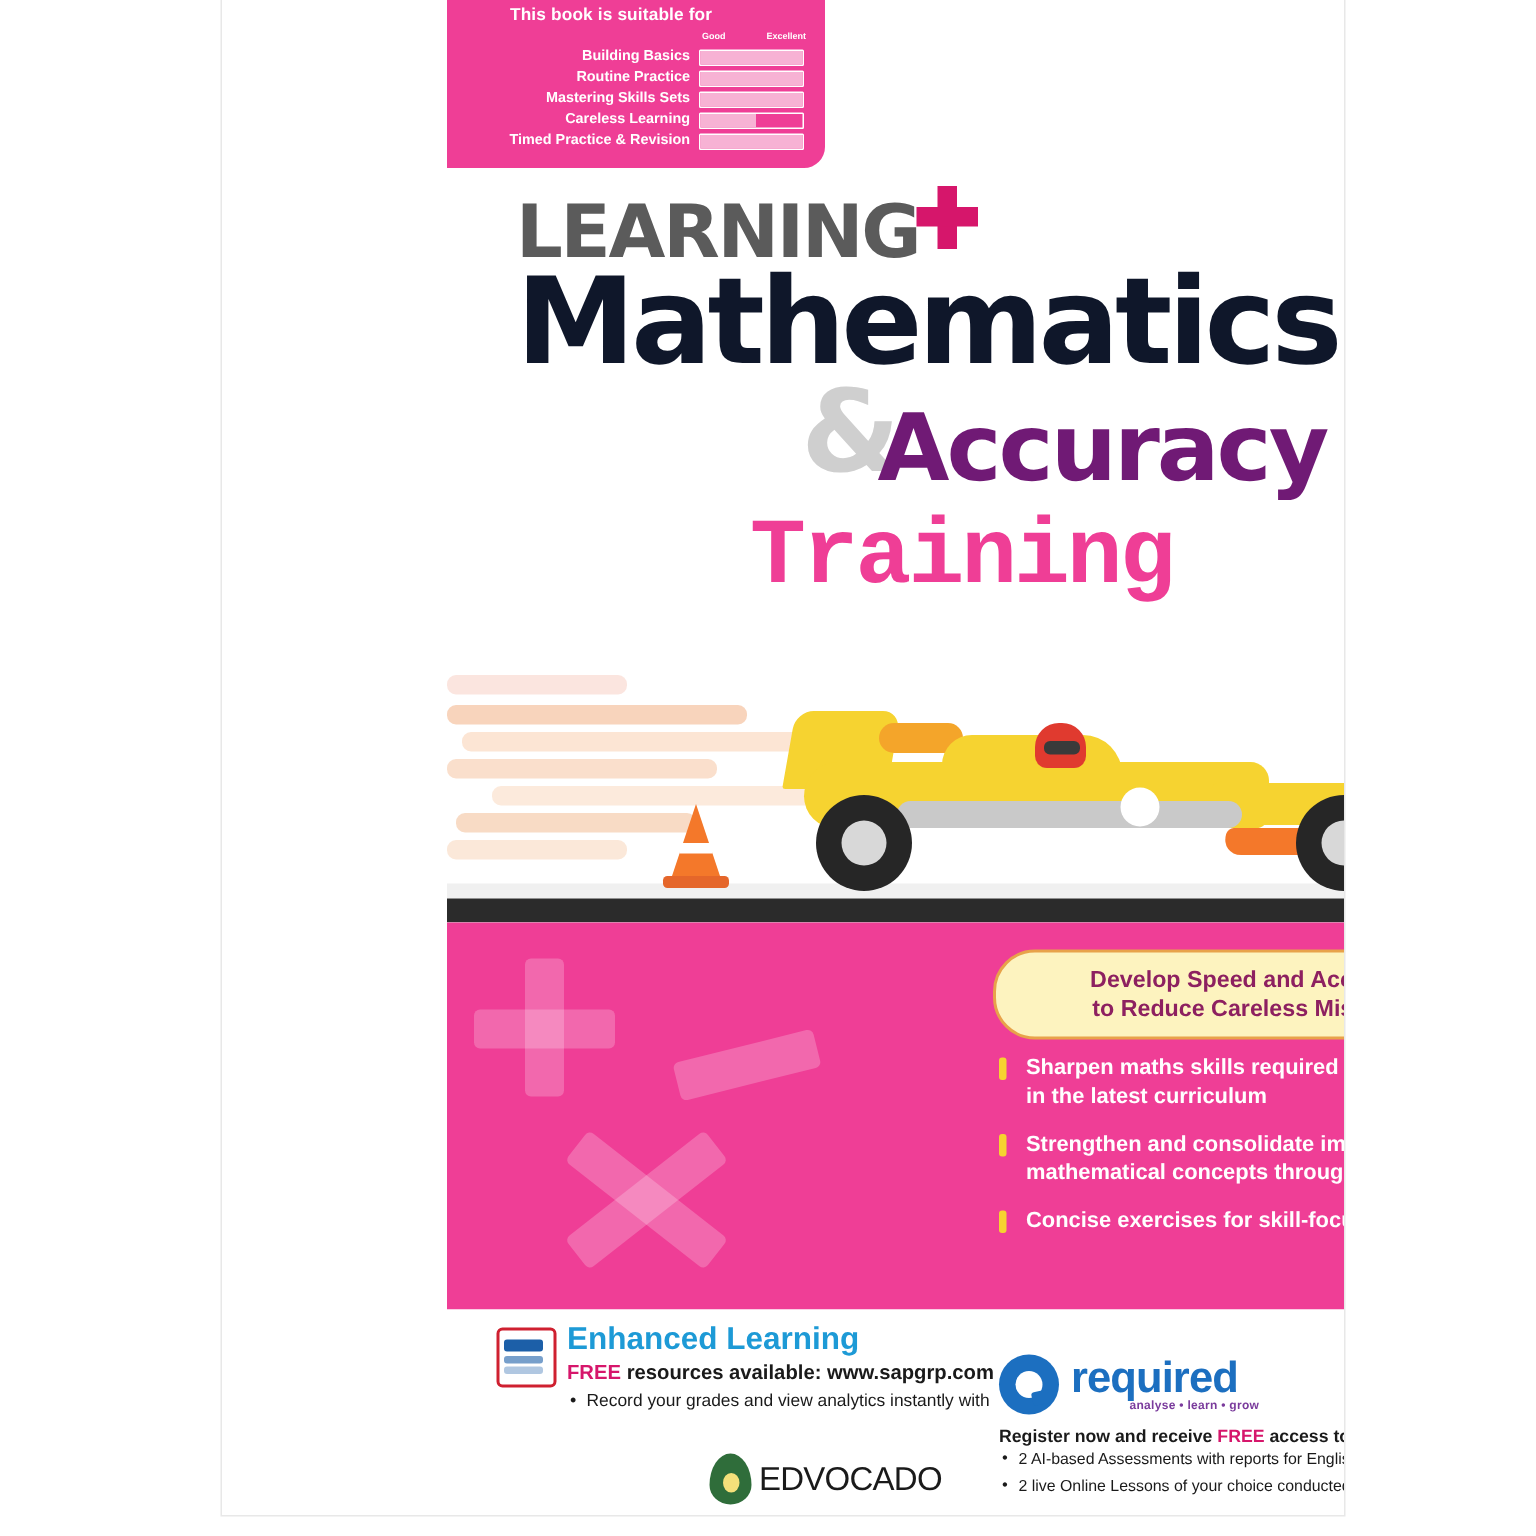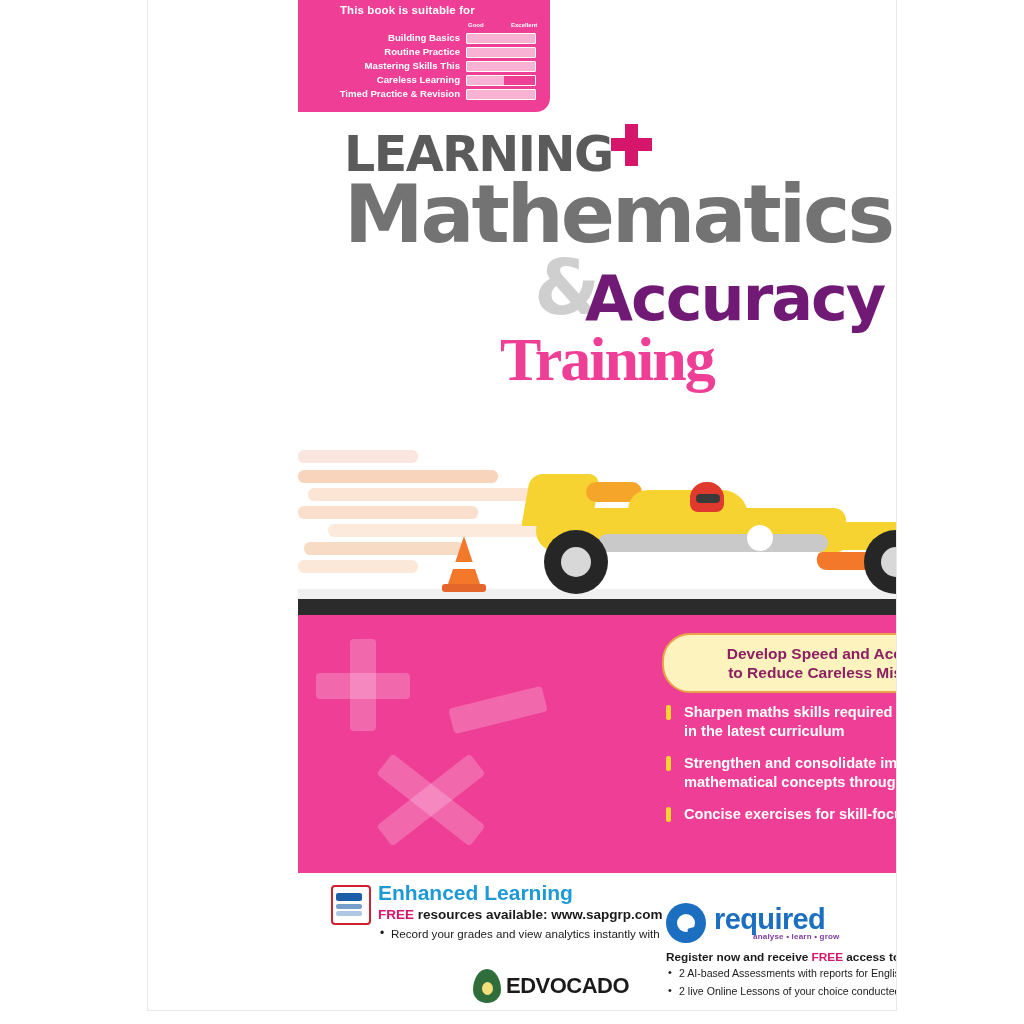--- a/index.html
+++ b/index.html
@@ -121,21 +121,21 @@
   }
   .t-plus:before { left: 14px; top: 0px; width: 13px; height: 42px; }
   .t-plus:after  { left: 0px; top: 14px; width: 41px; height: 13px; }
 
   .t-math {
     position: absolute;
     left: 196px;
     top: 168px;
     font-size: 80px;
     font-weight: bold;
-    color: #737373;
+    color: #0f172a;
     letter-spacing: -3px;
     font-family: "DejaVu Sans", sans-serif;
   }
   .t-speed {
     position: absolute;
     left: 196px;
     top: 262px;
     font-size: 62px;
     font-weight: bold;
     color: #ef3e96;
@@ -157,26 +157,26 @@
     top: 262px;
     font-size: 62px;
     font-weight: bold;
     color: #701a75;
     letter-spacing: -2px;
     font-family: "DejaVu Sans", sans-serif;
   }
   .t-training {
     position: absolute;
     left: 352px;
-    top: 324px;
+    top: 336px;
     font-size: 62px;
     font-weight: bold;
     color: #ef3e96;
     letter-spacing: -2px;
-    font-family: Liberation Serif, serif;
+    font-family: Liberation Mono, monospace;
   }
 
   
   .illus {
     position: absolute;
     left: 150px;
     top: 430px;
     width: 746px;
     height: 185px;
     overflow: hidden;
@@ -448,21 +448,21 @@
   .avo:after {
     content:"";
     position: absolute;
     left: 9px; top: 13px;
     width: 11px; height: 13px;
     background: #f4e07a;
     border-radius: 50%;
   }
   .edv-text {
     font-size: 22px;
-    font-weight: bold;
+    font-weight: normal;
     color: #1a1a1a;
     letter-spacing: -.5px;
   }
 
   .exp-logo {
     position: absolute;
     left: 368px; top: 30px;
     width: 40px; height: 40px;
     border-radius: 50%;
     background: #1c6fc0;
@@ -653,21 +653,21 @@
             <div class="suit-fill" style="width:100%"></div>
           </div>
       </div>
       <div class="suit-row" style="left:0px; top:46px;">
         <div class="suit-label">Routine Practice</div>
         <div class="suit-bar">
             <div class="suit-fill" style="width:100%"></div>
           </div>
       </div>
       <div class="suit-row" style="left:0px; top:60px;">
-        <div class="suit-label">Mastering Skills This</div>
+        <div class="suit-label">Mastering Skills Sets</div>
         <div class="suit-bar">
             <div class="suit-fill" style="width:100%"></div>
           </div>
       </div>
       <div class="suit-row" style="left:0px; top:74px;">
         <div class="suit-label">Careless Learning</div>
         <div class="suit-bar">
             <div class="suit-fill" style="width:55%"></div>
           </div>
       </div>

